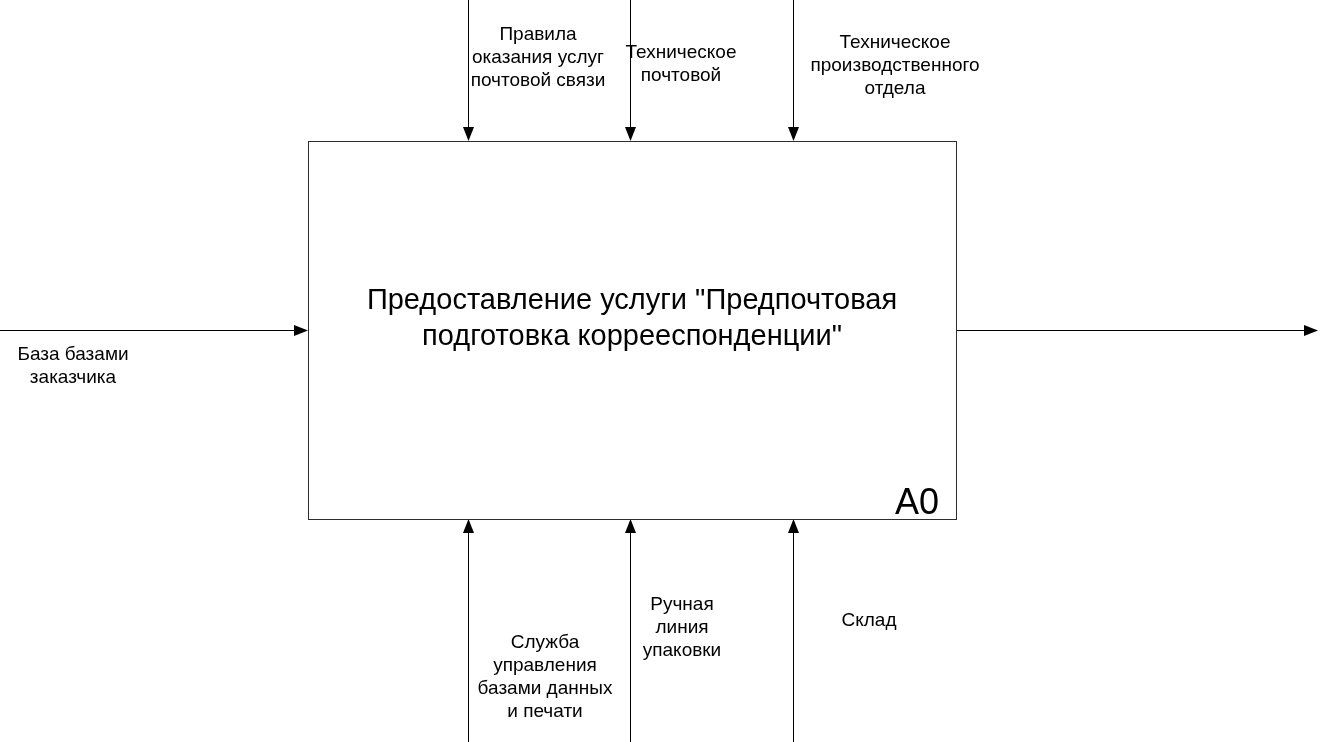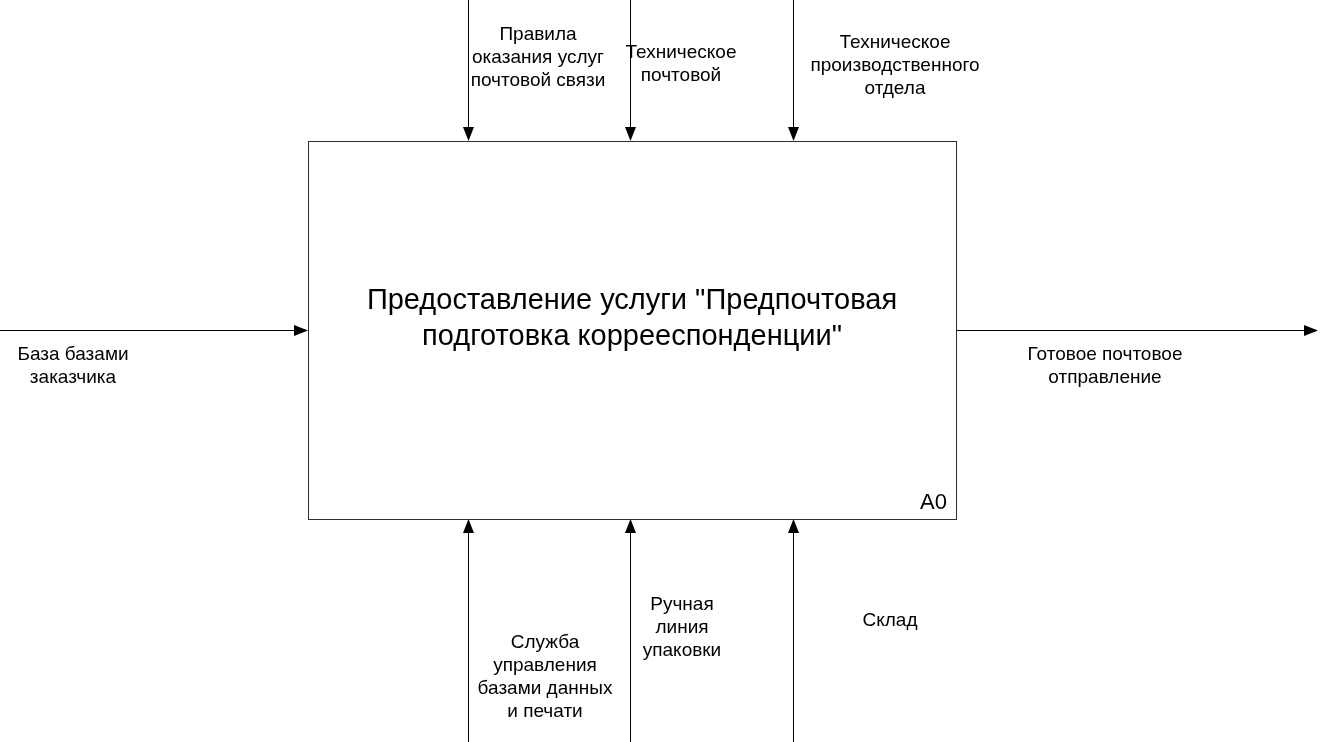--- a/index.html
+++ b/index.html
@@ -38,41 +38,41 @@
     left: 33px;
     top: 139px;
     width: 580px;
     text-align: center;
     font-size: 29px;
     line-height: 36px;
     color: #000000;
   }
   .activity-code {
     position: absolute;
-    right: 9px;
+    right: 17px;
     bottom: 1px;
-    font-size: 22px;
+    font-size: 36px;
     line-height: 32px;
     color: #000000;
   }
   .arrow-label {
     position: absolute;
     text-align: center;
     font-size: 19px;
     line-height: 23px;
     color: #000000;
   }
   .lbl-control-0 { left: 467px; top: 22px;  width: 142px; }
   .lbl-control-1 { left: 621px; top: 40px;  width: 120px; }
   .lbl-control-2 { left: 804px; top: 30px;  width: 182px; }
   .lbl-input-0   { left: 13px;  top: 342px; width: 120px; }
   .lbl-output-0  { left: 1020px;top: 342px; width: 170px; }
   .lbl-mech-0    { left: 475px; top: 582px; width: 140px; margin-top: 48px; }
   .lbl-mech-1    { left: 638px; top: 592px; width: 88px;  }
-  .lbl-mech-2    { left: 802px; top: 608px; width: 80px; padding-left: 48px;  }
+  .lbl-mech-2    { left: 781px; top: 608px; width: 80px; padding-left: 48px;  }
 </style>
 </head>
 <body>
 
 <div class="canvas">
 
   <svg class="arrows-svg" viewBox="0 0 1320 742" xmlns="http://www.w3.org/2000/svg">
 
     <g>
       <line x1="468.5" y1="0" x2="468.5" y2="130" stroke="#000000" stroke-width="1"></line>
@@ -117,19 +117,18 @@
     <div class="activity-title">Предоставление услуги "Предпочтовая подготовка коррееспонденции"</div>
     <div class="activity-code">A0</div>
   </div>
 
   <div class="arrow-label lbl-control-0">Правила оказания услуг почтовой связи</div>
   <div class="arrow-label lbl-control-1">Техническое почтовой</div>
   <div class="arrow-label lbl-control-2">Техническое производственного отдела</div>
 
   <div class="arrow-label lbl-input-0">База базами заказчика</div>
 
-  <div class="arrow-label lbl-output-0">Готовое почтовое отправление</div>
 
   <div class="arrow-label lbl-mech-0">Служба управления базами данных и печати</div>
   <div class="arrow-label lbl-mech-1">Ручная линия упаковки</div>
   <div class="arrow-label lbl-mech-2">Склад</div>
 
 </div>
 
 </body></html>

